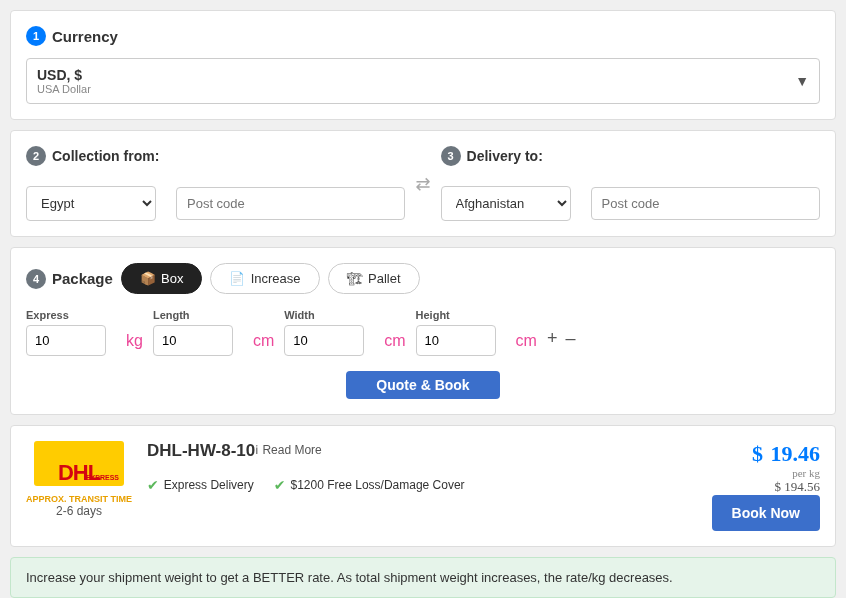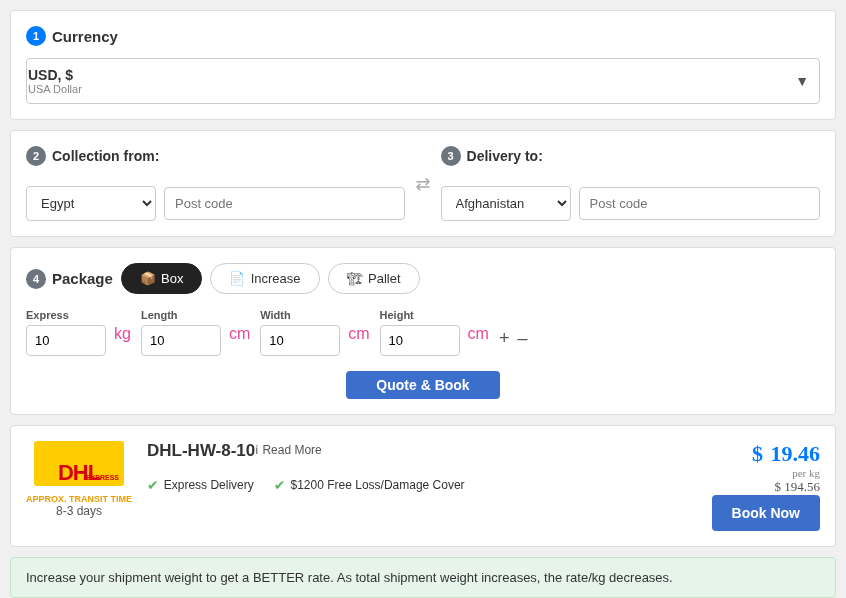--- a/index.html
+++ b/index.html
@@ -43,21 +43,21 @@
       flex-shrink: 0;
     }
 
     .step-badge.blue { background: #007bff; }
 
     
     .currency-select-wrapper {
       position: relative;
       border: 1px solid #ccc;
       border-radius: 4px;
-      padding: 8px 30px 8px 1px;
+      padding: 8px 30px 8px 10px;
       background: #fff;
       cursor: pointer;
     }
     .currency-select-wrapper .currency-main {
       font-size: 14px;
       font-weight: bold;
     }
     .currency-select-wrapper .currency-sub {
       font-size: 11px;
       color: #888;
@@ -66,21 +66,21 @@
       position: absolute;
       right: 10px;
       top: 50%;
       transform: translateY(-50%);
       color: #555;
       font-size: 14px;
     }
 
     .field-group {
       display: flex;
-      gap: 8px;
+      gap: 20px;
       align-items: center;
     }
 
     select.country-select {
       border: 1px solid #ccc;
       border-radius: 4px;
       padding: 8px 10px;
       font-size: 13px;
       background: #fff;
       color: #333;
@@ -144,22 +144,22 @@
     }
 
     .dim-label {
       font-size: 11px;
       color: #555;
       font-weight: bold;
     }
 
     .dim-input-wrapper {
       display: flex;
-      align-items: flex-start;
-      gap: 8px;
+      align-items: center;
+      gap: 20px;
     }
 
     input.dim-input {
       border: 1px solid #ccc;
       border-radius: 4px;
       padding: 7px 8px;
       font-size: 13px;
       width: 80px;
     }
 
@@ -484,21 +484,21 @@
   <button class="quote-btn">Quote &amp; Book</button>
 </div>
 
 <div class="result-card">
   <div class="dhl-logo-area">
     <div class="dhl-logo">
       <span class="dhl-text">DHL</span>
       <span class="express-text">EXPRESS</span>
     </div>
     <div class="transit-label">APPROX. TRANSIT TIME</div>
-    <div class="transit-days">8-3 days</div>
+    <div class="transit-days">2-6 days</div>
   </div>
 
   <div class="result-middle">
     <div class="result-header-row">
       <span class="result-service-name">DHL-HW-8-10</span>
       <span class="read-more">
         <span>ℹ</span>
         <span>Read More</span>
       </span>
     </div>

